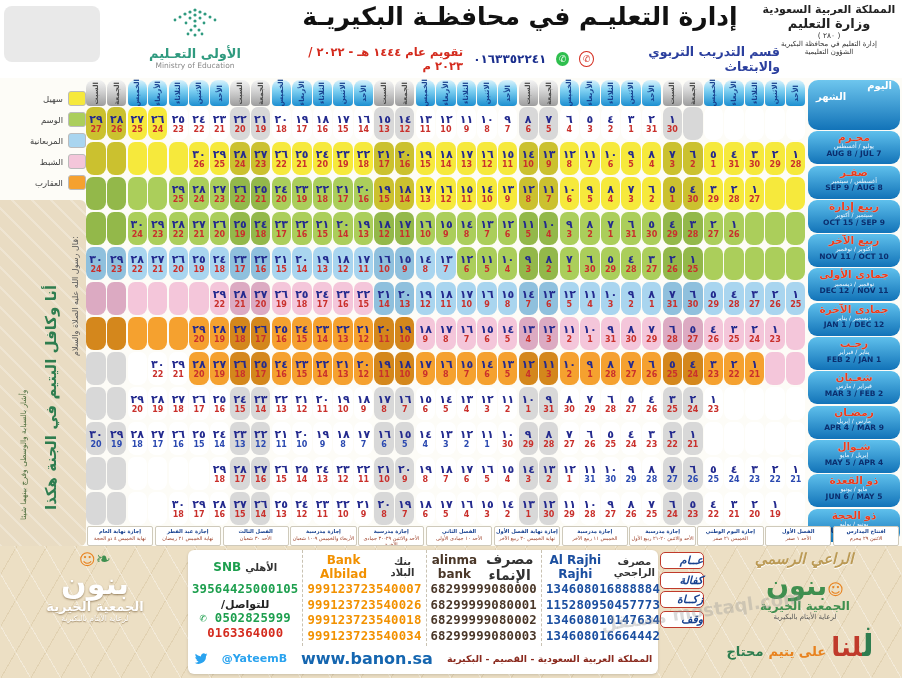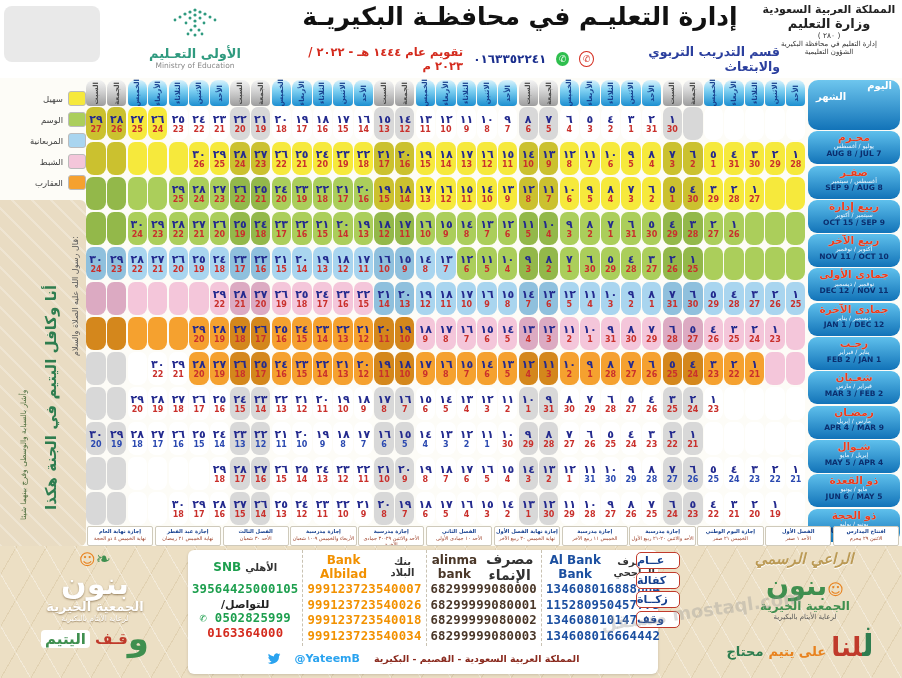--- a/index.html
+++ b/index.html
@@ -86,21 +86,21 @@
   .bank{flex:1;border-right:1px dashed #c9c2b2;padding:2px 4px;box-sizing:border-box;text-align:center;}
   .bank:last-child{border-right:none;}
   .bank .logo{height:30px;display:flex;align-items:center;justify-content:center;gap:4px;direction:ltr;}
   .bank .num{font-size:12.3px;font-weight:bold;letter-spacing:.2px;line-height:1.28;font-family:"DejaVu Sans Mono","DejaVu Sans",monospace;}
   #snbCol .contact{font-size:11px;font-weight:bold;color:#222;direction:rtl;}
   #socialRow{height:24px;display:flex;align-items:center;justify-content:center;gap:14px;direction:ltr;}
   #socialRow .tw{color:#2aa3ef;font-weight:bold;font-size:11px;}
   #socialRow .web{color:#1566b0;font-weight:bold;font-size:16px;}
   #socialRow .loc{color:#8a2a1e;font-weight:bold;font-size:9.5px;direction:rtl;}
   
-  #donTypes{left:636px;top:552px;width:44px;height:122px;text-align:left;}
+  #donTypes{left:660px;top:552px;width:44px;height:122px;text-align:right;font-style:italic;}
   .donChip{background:#fff;border:1.5px solid #c03a2b;border-radius:5px;margin-bottom:2.5px;
            font-size:11px;font-weight:bold;color:#17418f;padding:1px 0;direction:rtl;}
   #sponsor{left:706px;top:550px;width:196px;text-align:center;color:#bb9a55;font-weight:bold;
            font-size:15px;font-style:italic;text-shadow:0 1px 0 #fff;direction:rtl;}
   #charityR{left:712px;top:572px;width:186px;text-align:center;direction:rtl;}
   #charityR .banon{font-size:27px;font-weight:bold;color:#3f8f4f;line-height:1;}
   #charityR .l1{font-size:12px;font-weight:bold;color:#3f8f4f;}
   #charityR .l2{font-size:7px;color:#555;}
   #slogan{left:700px;top:628px;width:200px;text-align:center;direction:rtl;}
   #slogan .lna{font-size:26px;font-weight:bold;color:#c03a2b;}
@@ -1925,24 +1925,20 @@
     </div>
   </div>
 
 <div id="bottom" class="abs"></div>
 
 <div id="charityL" class="abs">
   <div><span class="hands">❧</span><span class="person">☺</span></div>
   <div class="banon">بنون</div>
   <div class="l1">الجمعية الخيرية</div>
   <div class="l2">لرعاية الأيتام بالبكيرية</div>
-  <div class="wqf">
-    <span class="waw">و</span><span class="qf">قـف</span>
-    <span class="ytm">اليتيم</span>
-  </div>
 </div>
 
 <div id="banks" class="abs">
   <div id="bankCols">
       <div class="bank" id="snbCol">
         <div class="logo">
           <span style="font-weight: bold; font-size: 12px; color: rgb(29, 159, 78);">SNB</span>
           <span style="font-weight: bold; font-size: 10px; color: rgb(51, 51, 51); direction: rtl;">الأهلي</span>
         </div>
         <div class="num" style="color: rgb(29, 159, 78);">39564425000105</div>
@@ -1965,34 +1961,35 @@
           <span style="font-weight: bold; font-size: 12px; color: rgb(74, 55, 40);">alinma bank</span>
           <span style="font-weight: bold; font-size: 14px; color: rgb(51, 51, 51); direction: rtl;">مصرف الإنماء</span>
         </div>
         <div class="num" style="color: rgb(74, 55, 40);">68299999080000</div>
         <div class="num" style="color: rgb(74, 55, 40);">68299999080001</div>
         <div class="num" style="color: rgb(74, 55, 40);">68299999080002</div>
         <div class="num" style="color: rgb(74, 55, 40);">68299999080003</div>
       </div>
       <div class="bank">
         <div class="logo">
-          <span style="font-weight: bold; font-size: 12px; color: rgb(27, 79, 160);">Al Bank Bank</span>
+          <span style="font-weight: bold; font-size: 12px; color: rgb(27, 79, 160);">Al Rajhi Rajhi</span>
           <span style="font-weight: bold; font-size: 10px; color: rgb(51, 51, 51); direction: rtl;">مصرف الراجحي</span>
         </div>
         <div class="num" style="color: rgb(27, 79, 160);">134608016888884</div>
         <div class="num" style="color: rgb(27, 79, 160);">115280950457773</div>
         <div class="num" style="color: rgb(27, 79, 160);">134608010147634</div>
         <div class="num" style="color: rgb(27, 79, 160);">134608016664442</div>
       </div>
     </div>
   <div id="socialRow">
     <svg width="14" height="12" viewBox="0 0 14 12">
       <path d="M13 1.5c-.5.3-1 .5-1.6.6A2.6 2.6 0 0 0 7 4.4C4.9 4.3 3 3.3 1.7 1.8c-.7 1.2-.3 2.7.8 3.5-.4 0-.8-.1-1.2-.3 0 1.3.9 2.4 2.1 2.6-.4.1-.8.1-1.2 0 .3 1.1 1.3 1.8 2.4 1.9A5.3 5.3 0 0 1 .7 10.7 7.4 7.4 0 0 0 12 4.3v-.3c.5-.4 1-.9 1.3-1.4-.4.2-.9.3-1.4.4.5-.3.9-.8 1.1-1.5z" fill="#2aa3ef"></path>
     </svg>
     <span class="tw">@YateemB</span>
+    <span class="web">www.banon.sa</span>
     <span class="loc">المملكة العربية السعودية - القصيم - البكيرية</span>
   </div>
 </div>
 
 <div id="donTypes" class="abs">
     <div class="donChip">عــام</div>
     <div class="donChip">كفالة</div>
     <div class="donChip">زكــاة</div>
     <div class="donChip">وقف</div>
   </div>

